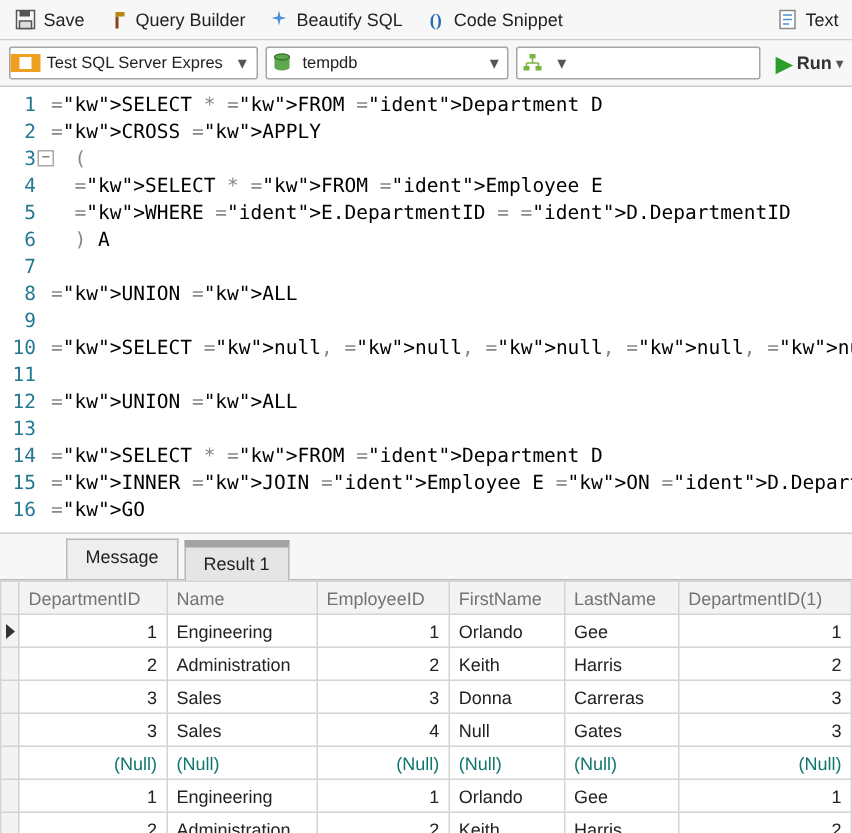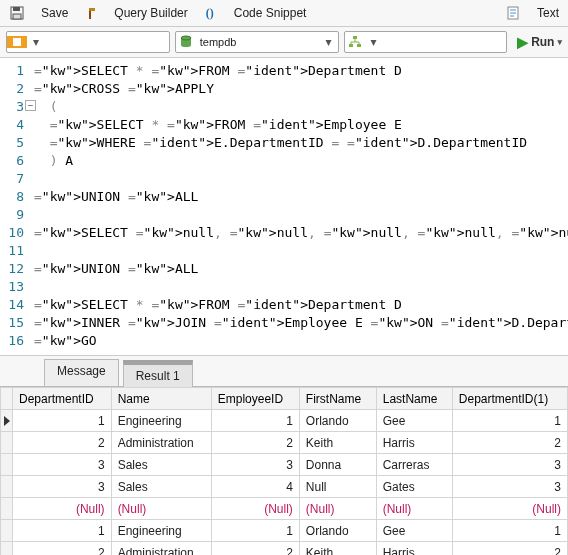--- a/index.html
+++ b/index.html
@@ -1,18 +1,18 @@
 <!DOCTYPE html>
 <html><head>
 <meta charset="utf-8">
 <style>
 * { margin: 0; padding: 0; box-sizing: border-box; }
 body { font-family: "Segoe UI", Tahoma, sans-serif; font-size: 12px; background: #fff; color: #222; width: 568px; }
 .toolbar1 { display: flex; align-items: center; gap: 8px; padding: 3px 6px; border-bottom: 1px solid #ccc; background: #f7f7f7; }
-.toolbar1 .tbtn { display: flex; align-items: center; gap: 16px; cursor: pointer; padding: 2px 3px; }
+.toolbar1 .tbtn { display: flex; align-items: center; gap: 4px; cursor: pointer; padding: 2px 3px; }
 .icon { display: inline-flex; align-items: center; justify-content: center; width: 16px; height: 16px; }
 .toolbar2 { display: flex; align-items: center; gap: 5px; padding: 4px 6px; border-bottom: 1px solid #ccc; background: #f7f7f7; }
 .dd { display: flex; align-items: center; background: #fff; border: 1px solid #a6a6a6; height: 22px; border-radius: 2px; }
 .dd .ddicon { width: 20px; display: flex; align-items: center; justify-content: center; }
 .dd .ddtext { flex: 1; padding: 0 4px; font-size: 11px; overflow: hidden; white-space: nowrap; }
 .dd .ddarrow { width: 18px; display: flex; align-items: center; justify-content: center; color: #555; cursor: pointer; }
 .dd1 { width: 170px; } .dd2 { width: 170px; } .dd3 { width: 170px; }
 .run { display: flex; align-items: center; gap: 3px; margin-left: 5px; cursor: pointer; color: #333; font-weight: 600; }
 .run .tri { color: #2a9d2a; font-size: 14px; }
 .run .darr { font-size: 9px; color: #555; }
@@ -21,24 +21,24 @@
 .gutter .ln { height: 18px; }
 .fold { position: absolute; right: -2px; top: 38px; width: 11px; height: 11px; border: 1px solid #aaa; background: #fff; font-size: 9px; line-height: 9px; text-align: center; color: #555; cursor: pointer; }
 .code { flex: 1; white-space: pre; color: #000; }
 .code .l { height: 18px; }
 .op { color: #888; }
 .tabs { display: flex; background: #f7f7f7; border-bottom: 1px solid #b9b9b9; padding-top: 3px; padding-left: 40px; }
 .tab { padding: 4px 12px; border: 1px solid #b9b9b9; border-bottom: none; background: #eee; margin-left: 4px; cursor: pointer; font-size: 12px; }
 .tab.active { background: #e5e5e5; position: relative; top: 1px; border-top: 5px solid #a3a3a3; }
 .grid { width: 100%; border-collapse: collapse; }
 .grid th, .grid td { border: 1px solid #d4d4d4; padding: 3px 6px; font-size: 12px; text-align: left; height: 22px; }
-.grid th { background: #f3f3f3; font-weight: normal; color: #000000; }
+.grid th { background: #f3f3f3; font-weight: normal; color: #737373; }
 .grid .rowhdr { width: 12px; background: #f3f3f3; padding: 0; }
 .grid .num { text-align: right; }
-.grid .null { color: #be185d; margin-left: 30px; }
+.grid .null { color: #0f766e; margin-left: 30px; }
 .selptr { width: 0; height: 0; border-top: 5px solid transparent; border-bottom: 5px solid transparent; border-left: 6px solid #333; margin: auto; }
 </style>
 </head>
 <body>
 
 <div class="toolbar1">
   <div class="tbtn">
     <span class="icon">
       <svg width="14" height="14" viewBox="0 0 14 14">
           <rect x="1" y="1" width="12" height="12" fill="none" stroke="#555"></rect>
@@ -49,20 +49,28 @@
     <span>Save</span>
   </div>
   <div class="tbtn">
     <span class="icon">
       <svg width="14" height="14" viewBox="0 0 14 14">
           <rect x="6" y="2" width="6" height="3" fill="#b8860b"></rect>
           <rect x="6" y="5" width="2" height="8" fill="#8b4513"></rect>
         </svg>
     </span>
     <span>Query Builder</span>
+  </div>
+  <div class="tbtn">
+    <span class="icon">
+      <svg width="14" height="14" viewBox="0 0 14 14">
+          <path d="M7 1 L8 5 L12 6 L8 7 L7 11 L6 7 L2 6 L6 5 Z" fill="#4a90d9"></path>
+        </svg>
+    </span>
+    <span>Beautify SQL</span>
   </div>
   <div class="tbtn">
     <span class="icon" style="color:#1e6db4;font-weight:bold;font-family:Consolas;">()</span>
     <span>Code Snippet</span>
   </div>
   <div class="tbtn" style="margin-left:auto">
     <span class="icon">
       <svg width="14" height="14" viewBox="0 0 14 14">
           <rect x="2" y="1" width="10" height="12" fill="#fff" stroke="#888"></rect>
           <line x1="4" y1="4" x2="10" y2="4" stroke="#4a90d9"></line>
@@ -74,20 +82,21 @@
   </div>
 </div>
 
 <div class="toolbar2">
   <div class="dd dd1">
     <span class="ddicon" style="background:#f0a020;">
       <svg width="12" height="12" viewBox="0 0 12 12">
           <rect x="2" y="2" width="8" height="8" fill="#fff"></rect>
         </svg>
     </span>
+    <span class="ddtext">Test SQL Server Expres</span>
     <span class="ddarrow">▾</span>
   </div>
   <div class="dd dd2">
     <span class="ddicon">
       <svg width="14" height="14" viewBox="0 0 14 14">
           <ellipse cx="7" cy="3" rx="5" ry="2" fill="#5fa64f"></ellipse>
           <path d="M2 3 v7 a5 2 0 0 0 10 0 v-7" fill="#5fa64f"></path>
           <ellipse cx="7" cy="3" rx="5" ry="2" fill="none" stroke="#3a7a2a"></ellipse>
         </svg>
     </span>

